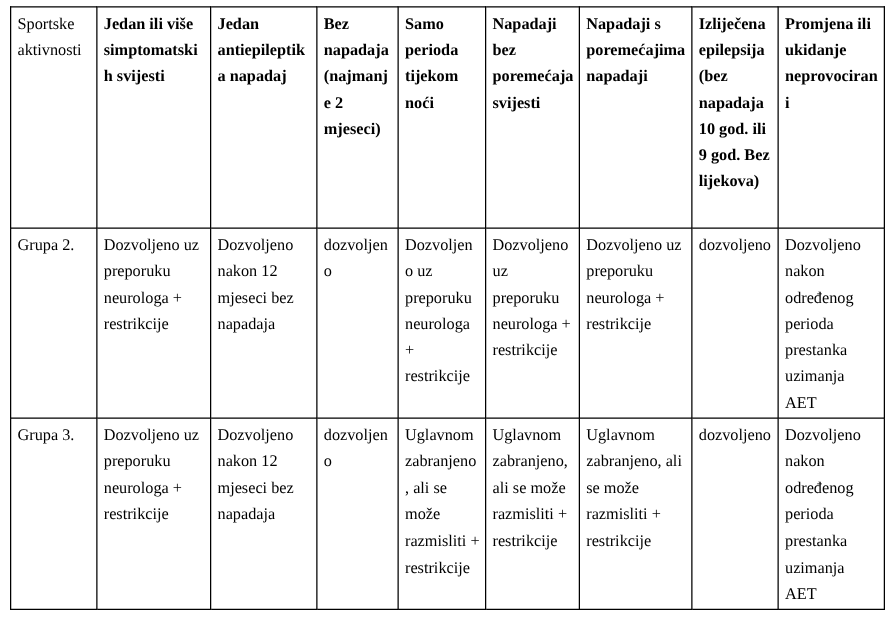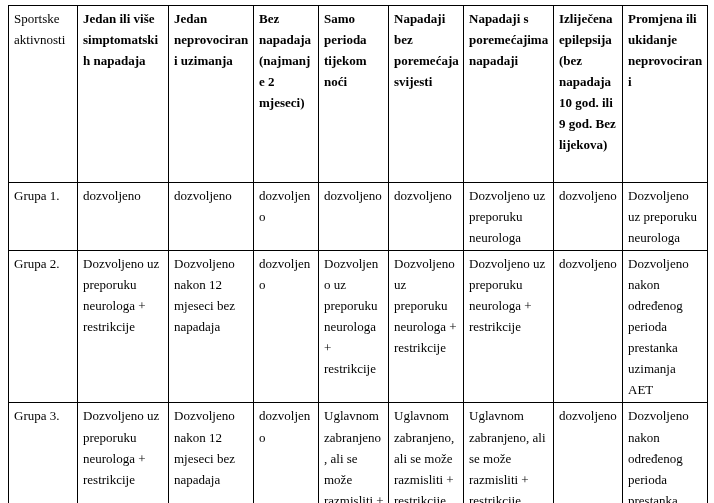--- a/index.html
+++ b/index.html
@@ -58,42 +58,31 @@
       <col style="width:65px">
       <col style="width:70px">
       <col style="width:75px">
       <col style="width:90px">
       <col style="width:69px">
       <col style="width:85px">
     </colgroup>
     <thead>
       <tr class="header-row">
         <th class="plain">Sportske aktivnosti</th>
-        <th>Jedan ili više simptomatskih napadaja</th>
-        <th>Jedan neprovocirani uzimanja</th>
+        <th>Jedan ili više simptomatskih svijesti</th>
+        <th>Jedan antiepileptika napadaj</th>
         <th>Bez napadaja (najmanje 2 mjeseci)</th>
         <th>Samo perioda tijekom noći</th>
         <th>Napadaji bez poremećaja svijesti</th>
         <th>Napadaji s poremećajima napadaji</th>
         <th>Izliječena epilepsija (bez napadaja 10 god. ili 9 god. Bez lijekova)</th>
         <th>Promjena ili ukidanje neprovocirani</th>
       </tr>
     </thead>
     <tbody>
-      <tr class="row-grupa1">
-        <td>Grupa 1.</td>
-        <td>dozvoljeno</td>
-        <td>dozvoljeno</td>
-        <td>dozvoljeno</td>
-        <td>dozvoljeno</td>
-        <td>dozvoljeno</td>
-        <td>Dozvoljeno uz preporuku neurologa</td>
-        <td>dozvoljeno</td>
-        <td>Dozvoljeno uz preporuku neurologa</td>
-      </tr>
       <tr class="row-grupa2">
         <td>Grupa 2.</td>
         <td>Dozvoljeno uz preporuku neurologa + restrikcije</td>
         <td>Dozvoljeno nakon 12 mjeseci bez napadaja</td>
         <td>dozvoljeno</td>
         <td>Dozvoljeno uz preporuku neurologa + restrikcije</td>
         <td>Dozvoljeno uz preporuku neurologa + restrikcije</td>
         <td>Dozvoljeno uz preporuku neurologa + restrikcije</td>
         <td>dozvoljeno</td>
         <td>Dozvoljeno nakon određenog perioda prestanka uzimanja AET</td>

